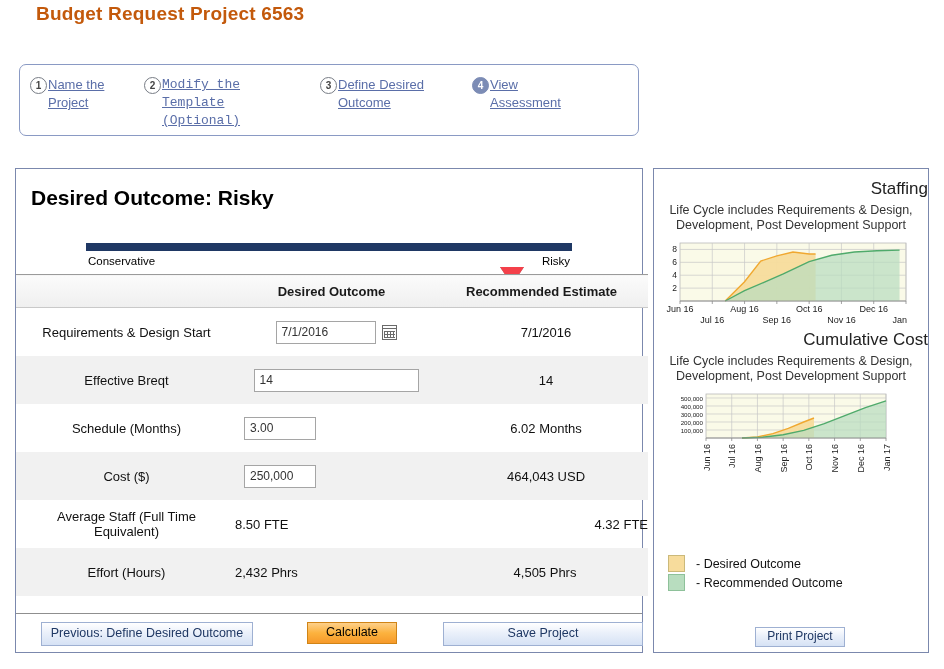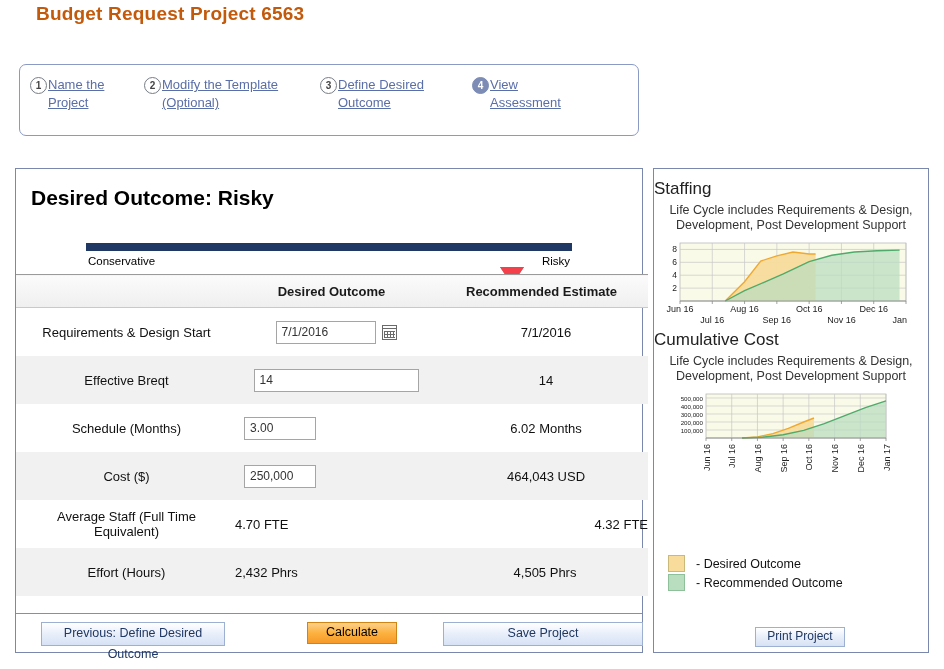--- a/index.html
+++ b/index.html
@@ -43,21 +43,21 @@
     margin-left:1px;
     color:#5a6ea8;text-decoration:underline;
     font-size:13px;line-height:18px;
     cursor:pointer;
   }
   #step1{left:10px;width:110px;}
   #step2{left:124px;width:165px;}
   #step3{left:300px;width:130px;}
   #step4{left:452px;width:110px;}
   #step1 .step-label{width:82px;}
-  #step2 .step-label{width:142px;}
+  #step2 .step-label{width:142px;font-family:Liberation Mono, monospace;}
   #step3 .step-label{width:105px;}
   #step4 .step-label{width:72px;}
 
   
   #main-panel{
     position:absolute;left:15px;top:168px;width:628px;height:485px;
     border:1px solid #7b88ad;background:#ffffff;box-sizing:border-box;
   }
   #outcome-title{
     position:absolute;left:15px;top:17px;
@@ -134,42 +134,42 @@
   }
   
   #btn-row{position:absolute;left:0;top:444px;width:626px;height:40px;
            border-top:1px solid #8f8f8f;}
   .btn{
     position:absolute;top:8px;
     font-family:"Liberation Sans", sans-serif;font-size:12.5px;
     box-sizing:border-box;cursor:pointer;text-align:center;
   }
   #btn-previous{
-    left:25px;width:184px;height:24px;line-height:21px;
+    left:25px;width:212px;height:24px;line-height:21px;
     border:1px solid #9eb0d2;color:#1f3864;
     background:linear-gradient(to bottom,#ffffff 0%,#eaf0fa 45%,#d6e2f5 100%);
   }
   #btn-calculate{
     left:291px;width:90px;height:22px;line-height:19px;
     border:1px solid #d08416;color:#000;
     background:linear-gradient(to bottom,#fdd08a 0%,#fcb23e 50%,#f6992a 100%);
   }
   #btn-save{
     left:427px;width:200px;height:24px;line-height:21px;
     border:1px solid #9eb0d2;color:#1f3864;
     background:linear-gradient(to bottom,#ffffff 0%,#eaf0fa 45%,#d6e2f5 100%);
   }
 
   
   #side-panel{
     position:absolute;left:653px;top:168px;width:276px;height:485px;
     border:1px solid #7b88ad;background:#ffffff;box-sizing:border-box;
   }
   .chart-title{
-    text-align:left;font-size:17px;color:#222;margin-top:10px;
+    text-align:right;font-size:17px;color:#222;margin-top:10px;
   }
   .chart-sub{
     text-align:center;font-size:12.5px;color:#333;line-height:15px;
     margin:4px 14px 0 14px;
   }
   .plot{position:relative;margin:6px auto 0 auto;}
   .legend{position:absolute;left:14px;top:385px;}
   .legend-row{display:flex;align-items:center;height:19px;}
   .legend-sw{width:15px;height:15px;border:1px solid #cbb97a;}
   .legend-sw.green{border-color:#8ec19a;}
@@ -260,21 +260,21 @@
         <td class="col-label">Cost ($)</td>
         <td class="col-desired">
           <div class="inline-cell" style="justify-content:flex-start;padding-left:7px;">
             <input class="txtbox" style="width: 72px;" value="250,000">
           </div>
         </td>
         <td class="col-rec">464,043 USD</td>
       </tr>
       <tr>
         <td class="col-label">Average Staff (Full Time Equivalent)</td>
-        <td class="col-desired" style="text-align:left;padding-left:7px;">4.70 FTE</td>
+        <td class="col-desired" style="text-align:left;padding-left:7px;">8.50 FTE</td>
         <td class="col-rec" style="text-align:right;padding-left:7px;">4.32 FTE</td>
       </tr>
       <tr class="alt">
         <td class="col-label">Effort (Hours)</td>
         <td class="col-desired" style="text-align:left;padding-left:7px;">2,432 Phrs</td>
         <td class="col-rec" style="text-align:center;padding-left:7px;">4,505 Phrs</td>
       </tr>
     </tbody>
   </table>
 

